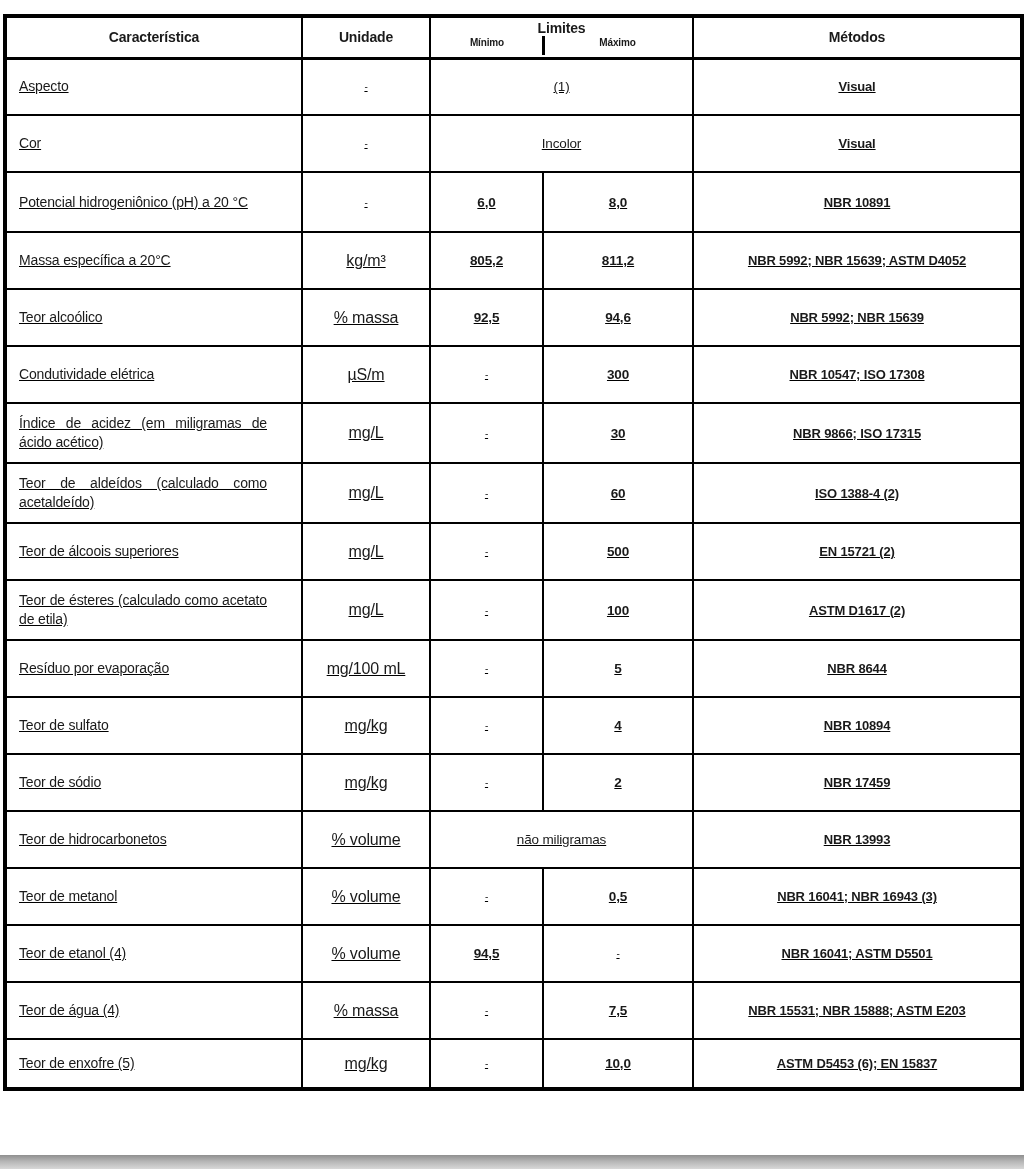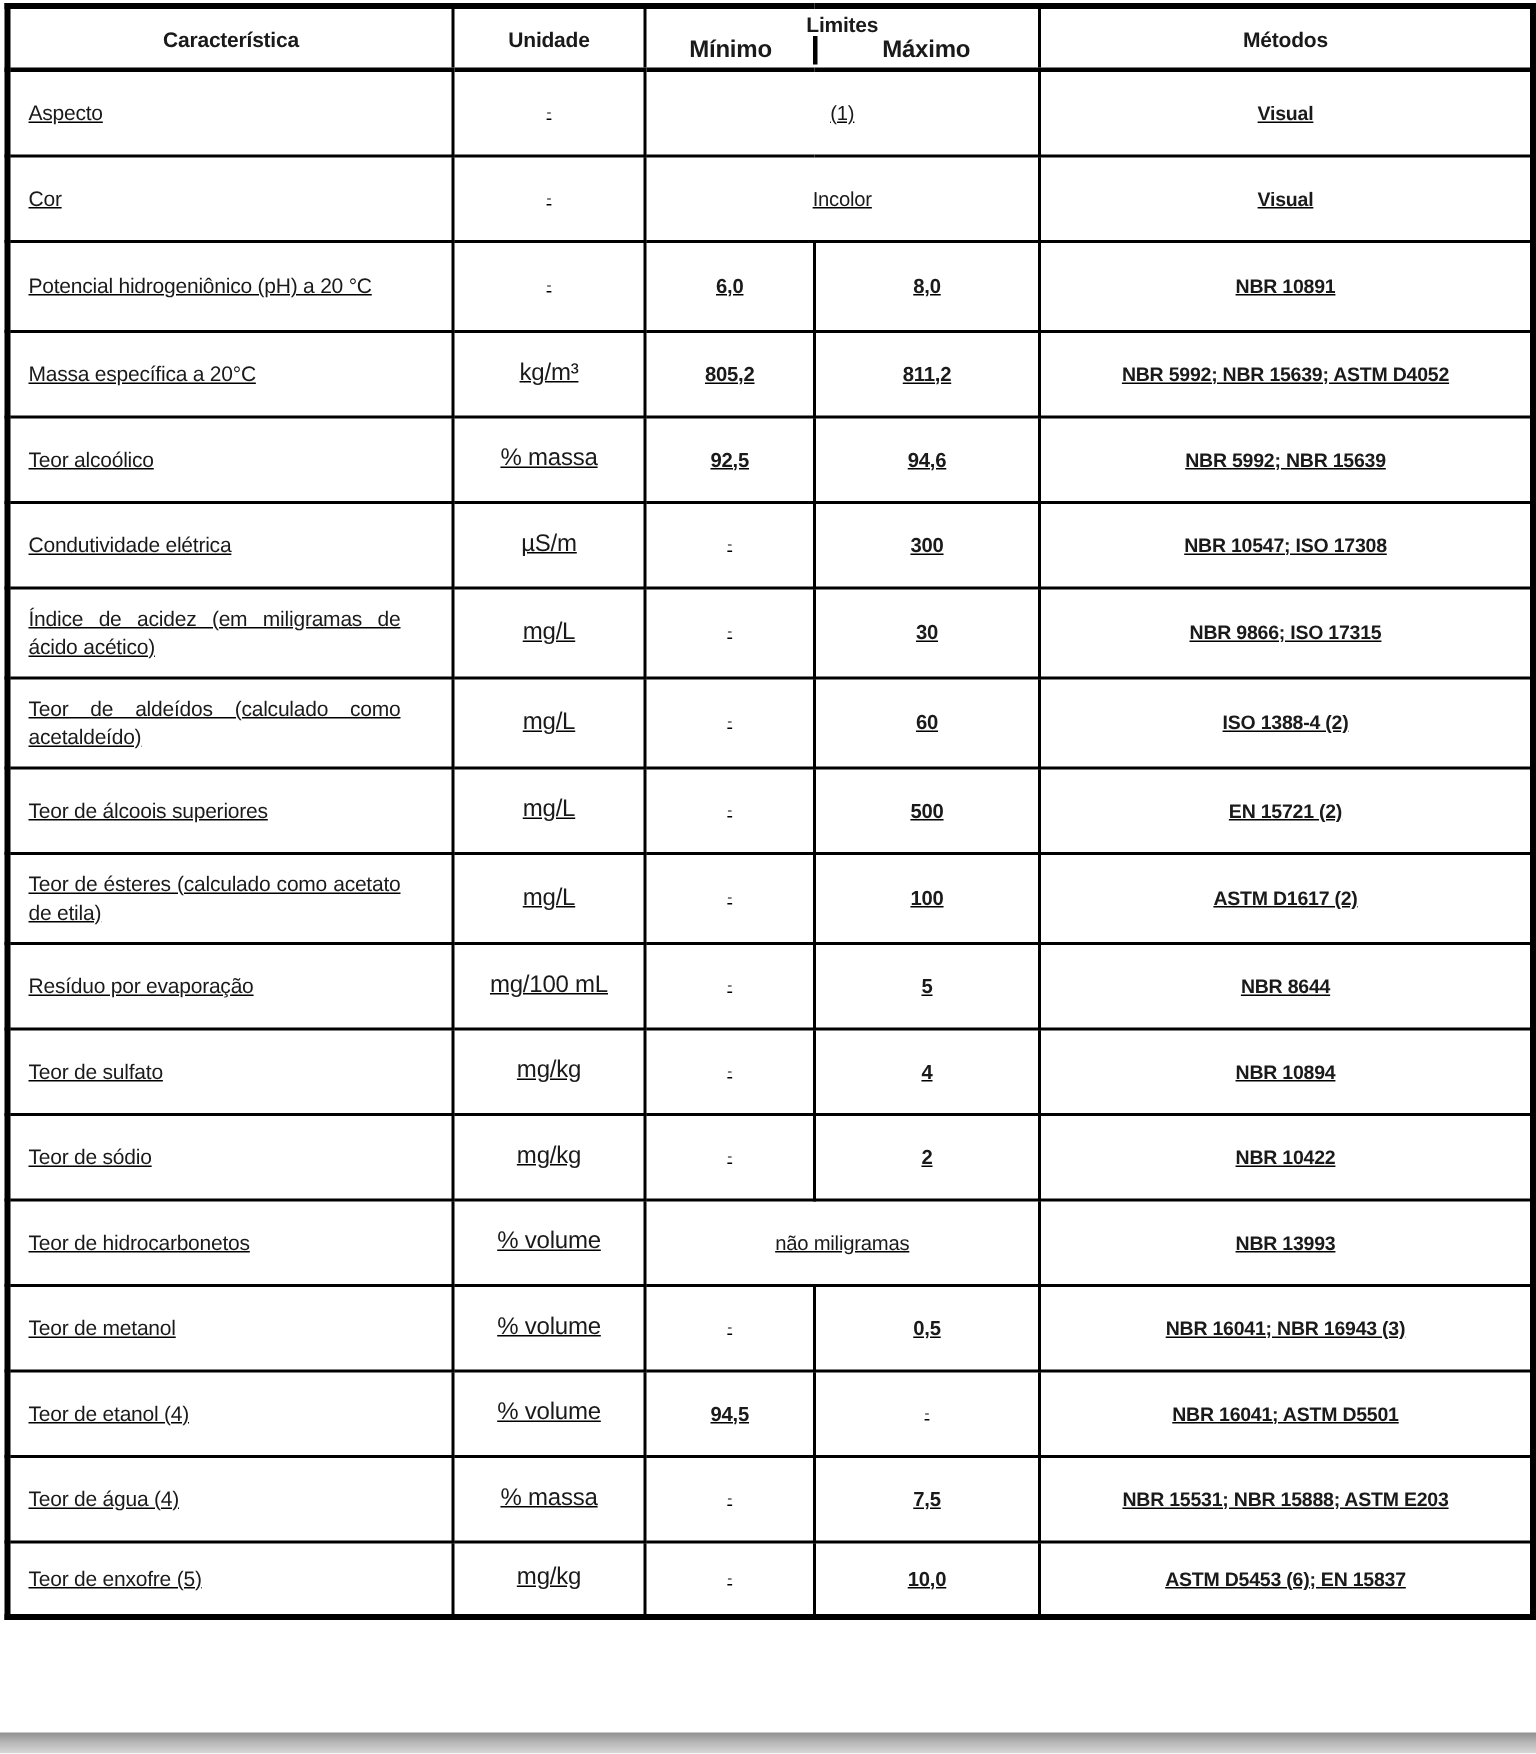--- a/index.html
+++ b/index.html
@@ -11,21 +11,21 @@
   .page {
     position: relative;
     width: 1024px;
     height: 1169px;
     background: #ffffff;
     overflow: hidden;
   }
   table.spec-table {
     position: absolute;
     left: 3px;
-    top: 2px;
+    top: 14px;
     width: 1017px;
     border-collapse: collapse;
     table-layout: fixed;
     background: #ffffff;
     border: 4px solid #000;
   }
   .col-car { width: 297px; }
   .col-uni { width: 128px; }
   .col-min { width: 113px; }
   .col-max { width: 150px; }
@@ -48,21 +48,21 @@
   tr.h2 { height: 22px; }
   th.th-limites {
     border-bottom: 0;
     vertical-align: bottom;
     padding-bottom: 0;
   }
   th.th-sub {
     border-top: 0;
     vertical-align: top;
     padding-top: 1px;
-    font-size: 16px;
+    font-size: 10px;
   }
   th.th-min { border-right: 0; position: relative; }
   th.th-max { border-left: 0; }
   th.th-min::after {
     content: "";
     position: absolute;
     top: 0;
     right: -1.5px;
     width: 3px;
     height: 92%;
@@ -222,21 +222,21 @@
           <td class="c-uni">mg/kg</td>
           <td class="c-min dash">-</td>
           <td class="c-max">4</td>
           <td class="c-met">NBR 10894</td>
         </tr>
         <tr>
           <td class="c-car">Teor de sódio</td>
           <td class="c-uni">mg/kg</td>
           <td class="c-min dash">-</td>
           <td class="c-max">2</td>
-          <td class="c-met">NBR 10422</td>
+          <td class="c-met">NBR 17459</td>
         </tr>
         <tr>
           <td class="c-car">Teor de hidrocarbonetos</td>
           <td class="c-uni">% volume</td>
           <td class="c-lim" colspan="2">não miligramas</td>
           <td class="c-met">NBR 13993</td>
         </tr>
         <tr>
           <td class="c-car">Teor de metanol</td>
           <td class="c-uni">% volume</td>

